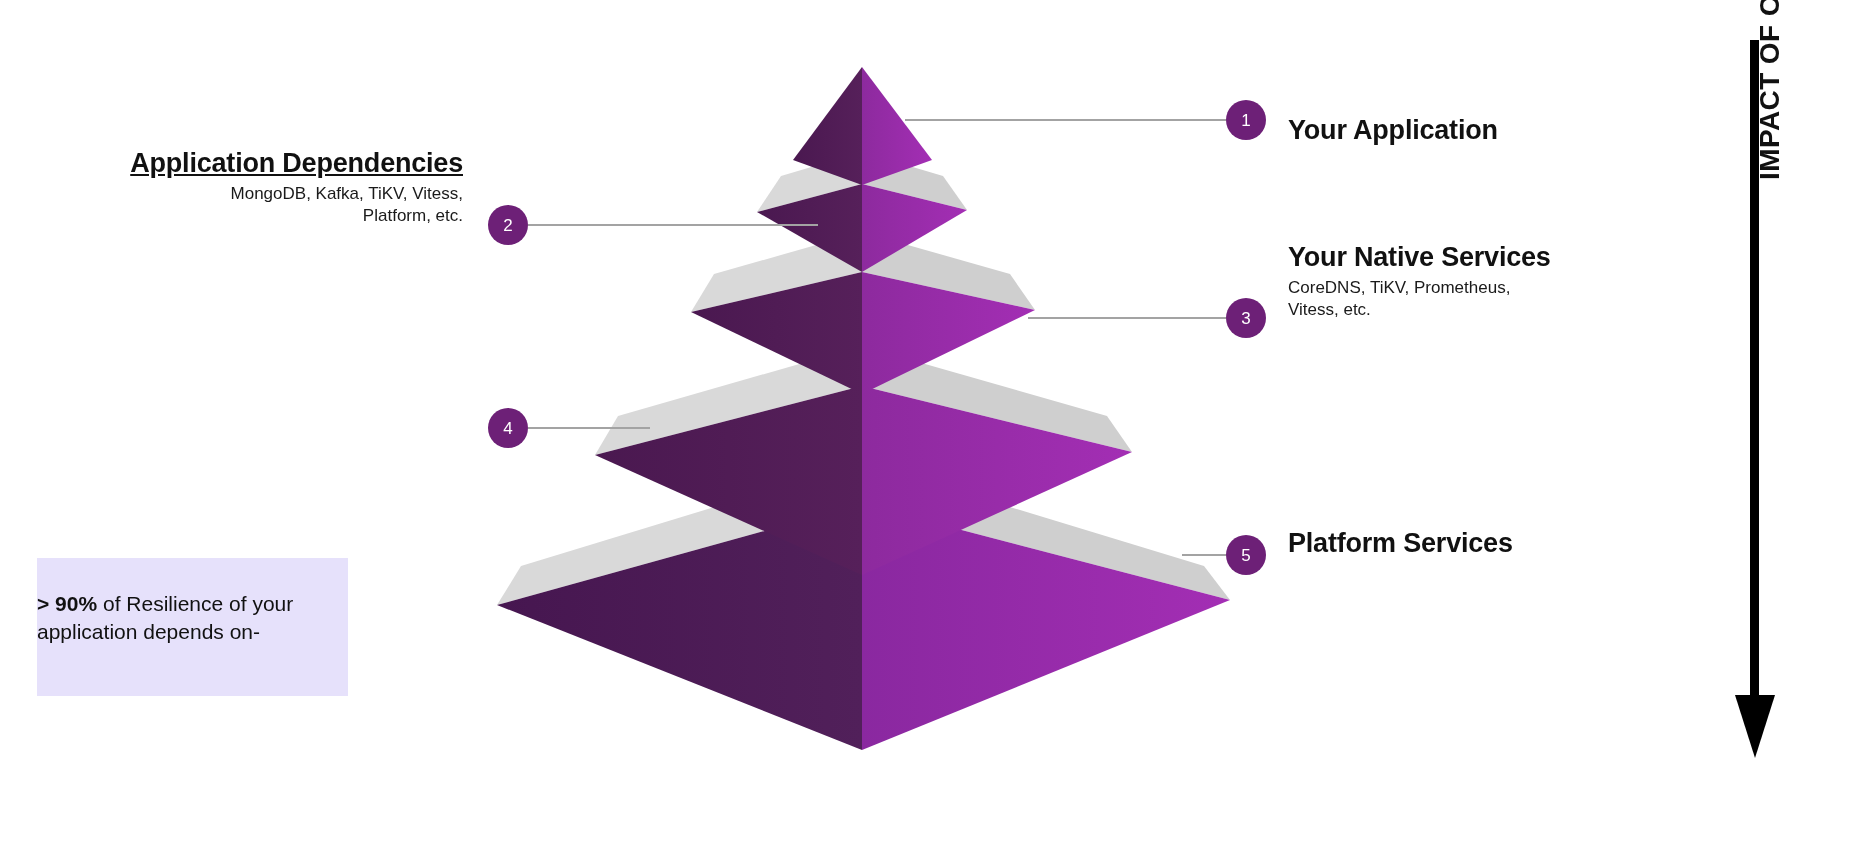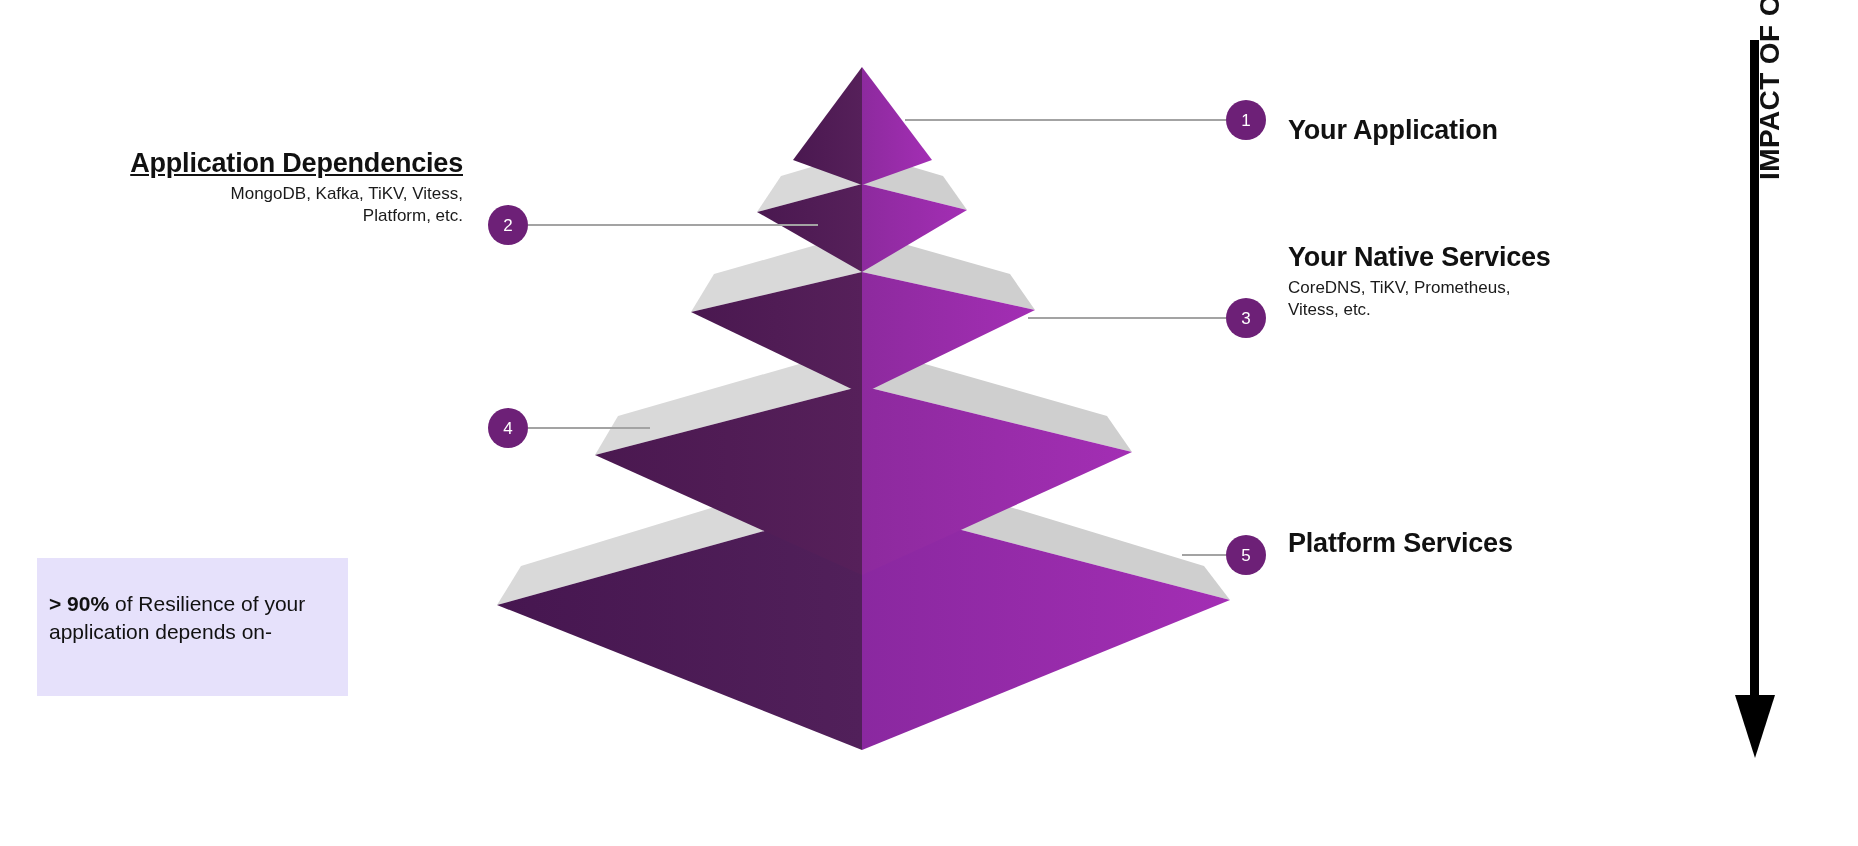--- a/index.html
+++ b/index.html
@@ -77,21 +77,21 @@
 
   
   #callout {
     position: absolute;
     left: 37px;
     top: 558px;
     width: 311px;
     height: 138px;
     background: #e6e1fb;
     box-sizing: border-box;
-    padding: 32px 26px 0 12px;
+    padding: 32px 26px 0 0;
   }
   #callout p {
     margin: 0;
     font-size: 21px;
     line-height: 1.33;
     color: #111111;
   }
   #callout p.second {
     margin-top: 28px;
     font-weight: bold;

